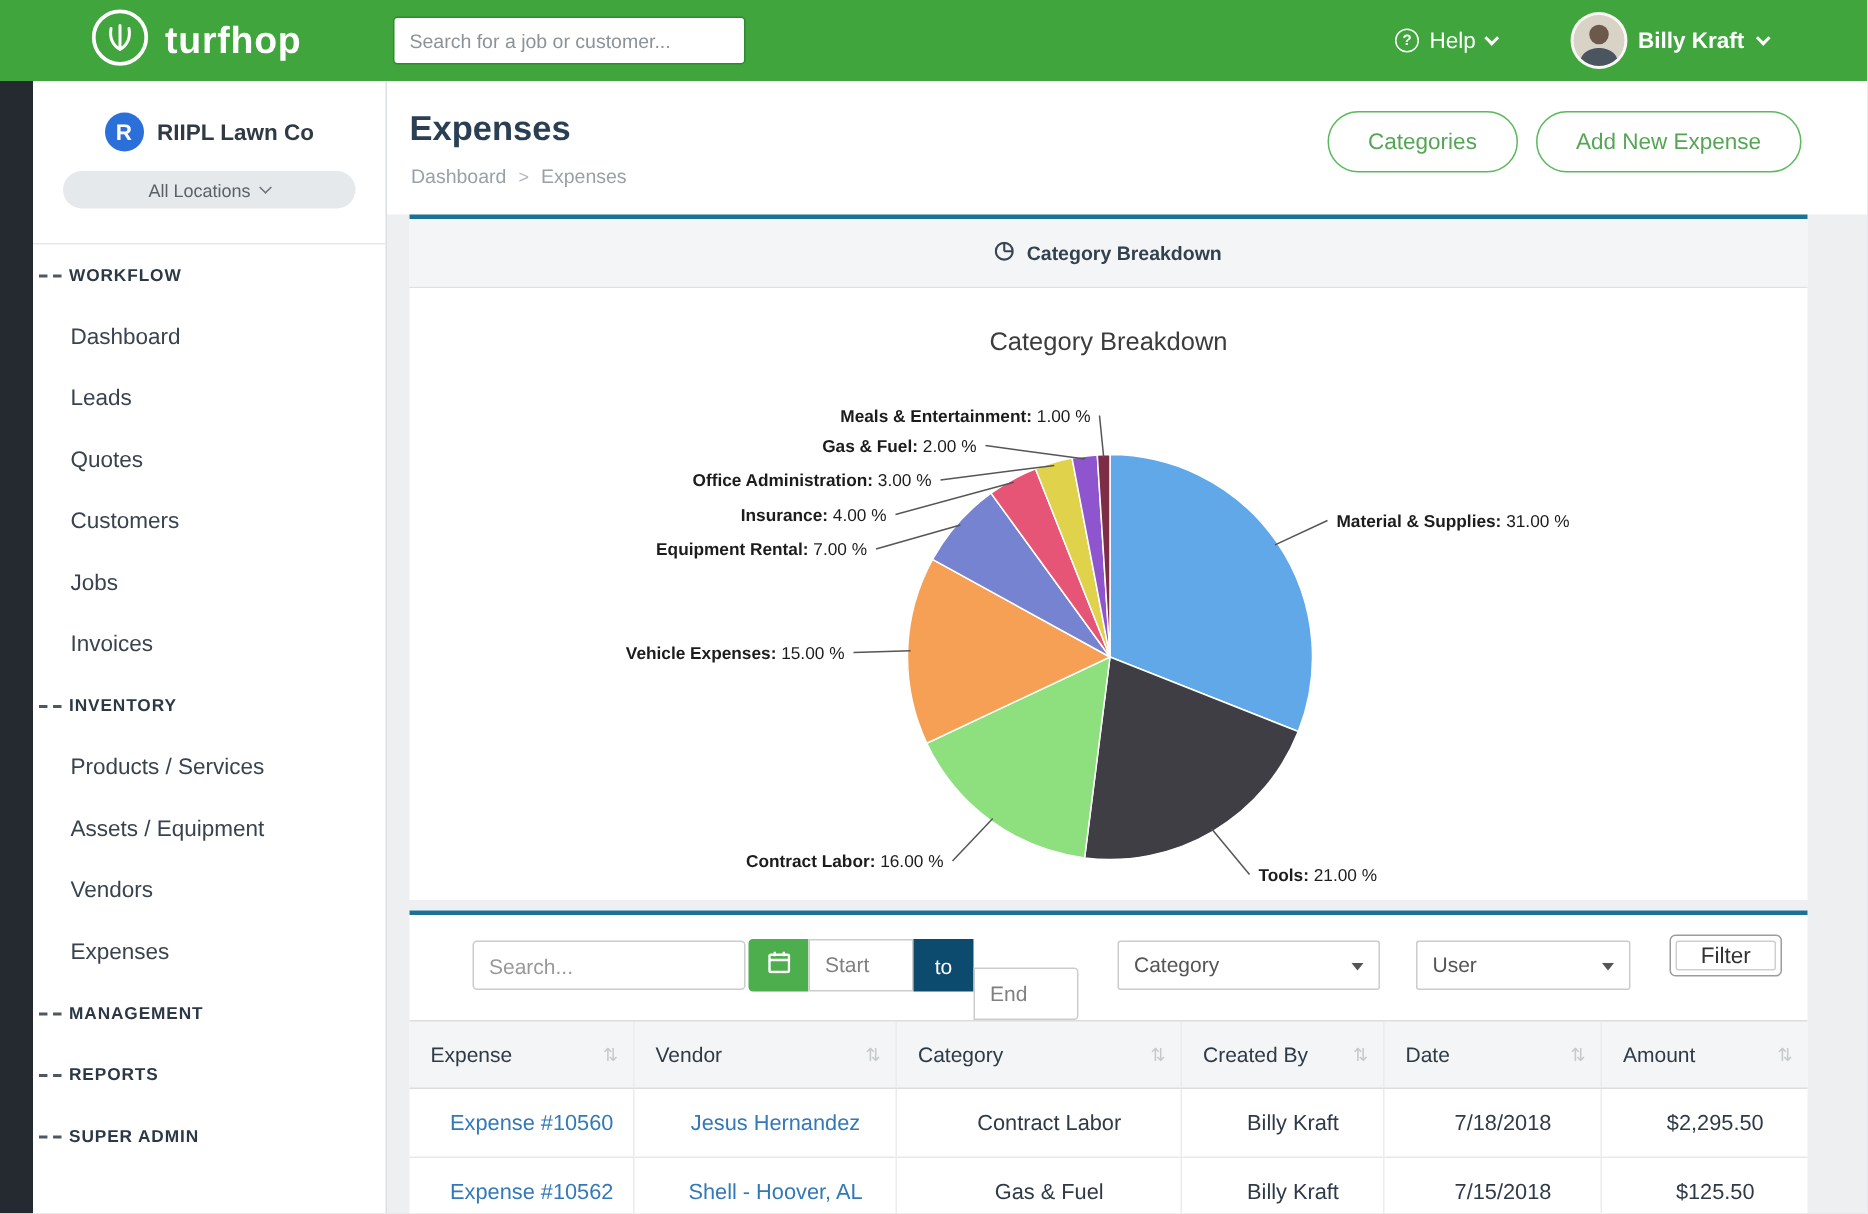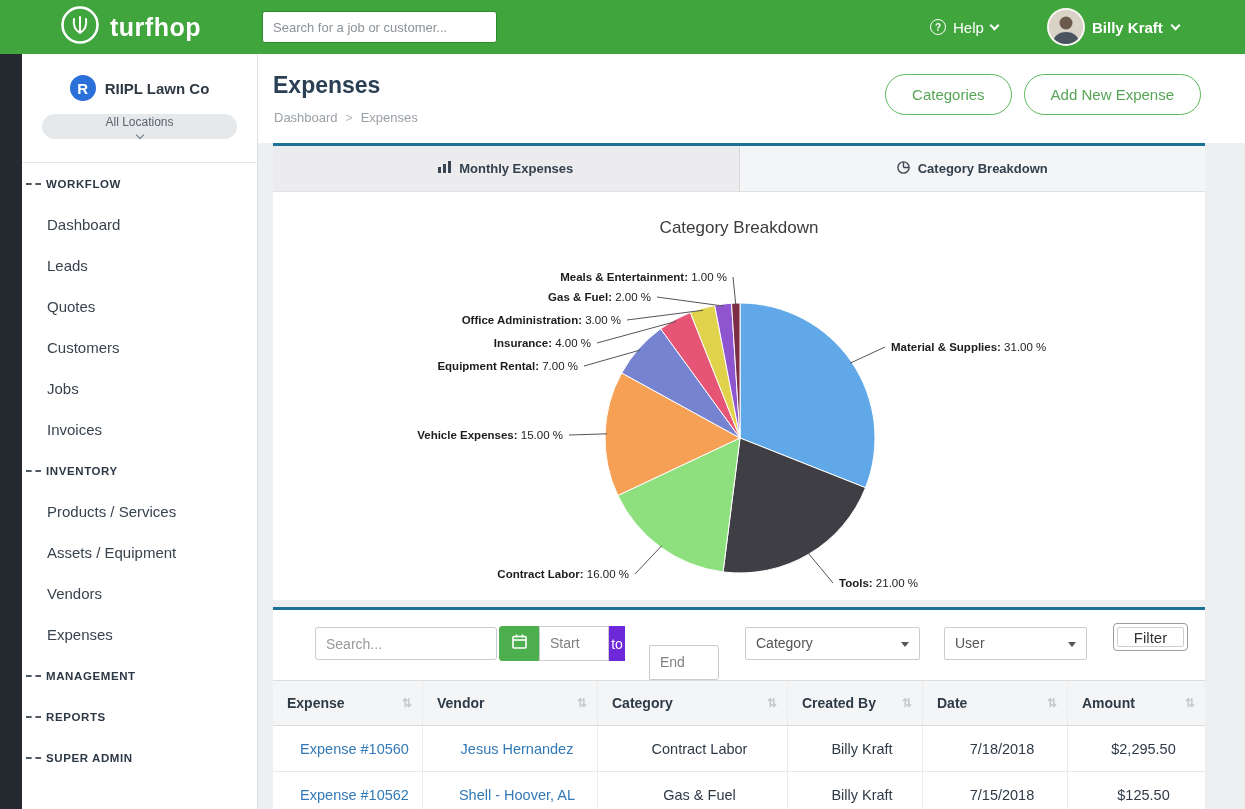--- a/index.html
+++ b/index.html
@@ -21,21 +21,21 @@
   .user-group { position:absolute; left:1092px; top:0; height:54px; display:flex; align-items:center; gap:9px; color:#fff; cursor:pointer; }
   .user-name { font-size:15px; font-weight:600; }
 
   
   .left-strip { position:absolute; left:0; top:54px; width:22px; height:755px; background:#252930; }
   .sidebar { position:absolute; left:22px; top:54px; width:236px; height:755px; background:#fff; border-right:1px solid #dcdfe3; }
   .company-block { position:absolute; left:0; top:0; width:100%; height:109px; border-bottom:1px solid #e4e7ea; }
   .company-row { display:flex; align-items:center; justify-content:center; gap:9px; margin-top:21px; }
   .company-logo { width:26px; height:26px; border-radius:50%; background:#2b6fd9; color:#fff; font-size:15px; font-weight:700; display:flex; align-items:center; justify-content:center; }
   .company-name { font-size:15px; font-weight:700; color:#2f3a44; }
-  .loc-pill { margin:13px auto 0 auto; width:195px; height:25px; border-radius:13px; background:#e6e9ec; color:#5a6268; font-size:12px; display:flex; align-items:center; justify-content:center; gap:7px; cursor:pointer;flex-direction:column; }
+  .loc-pill { margin:13px auto 0 auto; width:195px; height:25px; border-radius:13px; background:#e6e9ec; color:#5a6268; font-size:12px; display:flex; align-items:center; justify-content:center; gap:7px; cursor:pointer; }
   .loc-pill .chev { border-color:#6a7177; width:6px; height:6px; border-width:1.5px; }
   .nav { position:absolute; left:0; top:109px; width:100%; }
   .nav-section { height:41px; display:flex; align-items:center; padding-left:4px; }
   .nav-dash { display:inline-block; width:15px; border-top:2px dashed #4e5862; margin-right:5px; }
   .nav-section-label { font-size:11.5px; font-weight:700; letter-spacing:.6px; color:#2c3845; }
   .nav-item { height:41px; line-height:41px; padding-left:25px; font-size:15px; color:#39434e; cursor:pointer; }
 
   
   .main-header { position:absolute; left:258px; top:54px; width:987px; height:89px; background:#fff; }
   .page-title { position:absolute; left:15px; top:18px; font-size:23px; font-weight:700; color:#2a3f54; }
@@ -57,33 +57,33 @@
 
   
   .card-table { left:273px; top:607px; width:932px; height:210px; }
   .filter-row { position:relative; height:70px; }
   .f-search { position:absolute; left:17px; top:17px; width:182px; height:33px; border:1px solid #ccc; border-radius:3px; padding:0 10px; font-size:14px; font-family:inherit; color:#333;margin-left:25px; }
   .f-search::placeholder { color:#999; }
   .cal-btn { position:absolute; left:226px; top:16px; width:40px; height:35px; background:#4cae4c; border:1px solid #4cae4c; border-radius:3px 0 0 3px; display:flex; align-items:center; justify-content:center; cursor:pointer; }
   .date-input { position:absolute; top:16px; width:70px; height:35px; border:1px solid #ccc; background:#fff; color:#808080; font-size:14px; line-height:33px; padding-left:10px; cursor:text; }
   .date-start { left:266px; }
   .date-end { left:376px; border-radius:0 3px 3px 0;margin-top:19px; }
-  .to-box { position:absolute; left:336px; top:16px; width:16px; height:35px; background:#6d28d9; color:#fff; font-size:14px; display:flex; align-items:center; justify-content:center; }
+  .to-box { position:absolute; left:336px; top:16px; width:40px; height:35px; background:#0c4a6e; color:#fff; font-size:14px; display:flex; align-items:center; justify-content:center; }
   .select { position:absolute; top:17px; height:33px; border:1px solid #ccc; border-radius:2px; background:#fff; font-size:14px; color:#555; line-height:31px; padding-left:10px; cursor:pointer; }
   .sel-category { left:472px; width:175px; }
   .sel-user { left:671px; width:143px; }
   .sel-arrow { position:absolute; right:10px; top:14px; width:0; height:0; border-left:4px solid transparent; border-right:4px solid transparent; border-top:5px solid #555; }
   .filter-btn { position:absolute; left:840px; top:13px; width:75px; height:28px; background:#fff; border:1px solid #9c9c9c; border-radius:4px; font-size:15px; color:#333; font-family:inherit; cursor:pointer; position:absolute; }
   .filter-btn::after { content:""; position:absolute; inset:3px; border:1px solid #cfcfcf; border-radius:2px; }
 
   
   .table { width:932px; }
   .t-row { display:grid; grid-template-columns:150px 175px 190px 135px 145px 137px; }
   .t-head { background:#f4f5f6; border-top:1px solid #ddd; border-bottom:1px solid #ddd; }
-  .t-head .t-cell { height:44px; font-weight:700; color:#2e3a46; font-size:14px; display:flex; align-items:center; justify-content:space-between; cursor:pointer;gap:16px; }
+  .t-head .t-cell { height:44px; font-weight:400; color:#2e3a46; font-size:14px; display:flex; align-items:center; justify-content:space-between; cursor:pointer;gap:16px; }
   .t-cell { padding-left:14px; border-right:1px solid #ececec; font-size:14.5px; color:#2f3a46; }
   .t-cell:last-child { border-right:none; }
   .t-body .t-row { border-bottom:1px solid #e8e8e8; }
   .t-body .t-cell { height:45px; display:flex; align-items:center;justify-content:center; }
   .sort-ic { color:#c5cacd; font-size:12px; margin-right:10px; }
   .cell-link { color:#3379b7; cursor:pointer; }
 </style>
 </head>
 <body>
 
@@ -173,30 +173,20 @@
       <span class="crumb">Expenses</span>
     </div>
     <div class="hdr-buttons">
       <button class="pill-btn">Categories</button>
       <button class="pill-btn">Add New Expense</button>
     </div>
   </div>
 
   <div class="card card-chart">
     <div class="tabs">
-      <div class="tab">
-        <span>
-          <svg width="13" height="12" viewBox="0 0 13 12">
-            <rect x="0" y="6" width="3" height="6" fill="#3a4552"></rect>
-            <rect x="5" y="3" width="3" height="9" fill="#3a4552"></rect>
-            <rect x="10" y="0" width="3" height="12" fill="#3a4552"></rect>
-          </svg>
-        </span>
-        <span>Monthly Expenses</span>
-      </div>
       <div class="tab active">
         <span>
           <svg width="13" height="13" viewBox="0 0 13 13">
             <circle cx="6.5" cy="6.5" r="5.6" fill="none" stroke="#3a4552" stroke-width="1.4"></circle>
             <path d="M6.5 6.5 L6.5 0.9 M6.5 6.5 L12.1 6.5" stroke="#3a4552" stroke-width="1.4" fill="none"></path>
           </svg>
         </span>
         <span>Category Breakdown</span>
       </div>
     </div>

